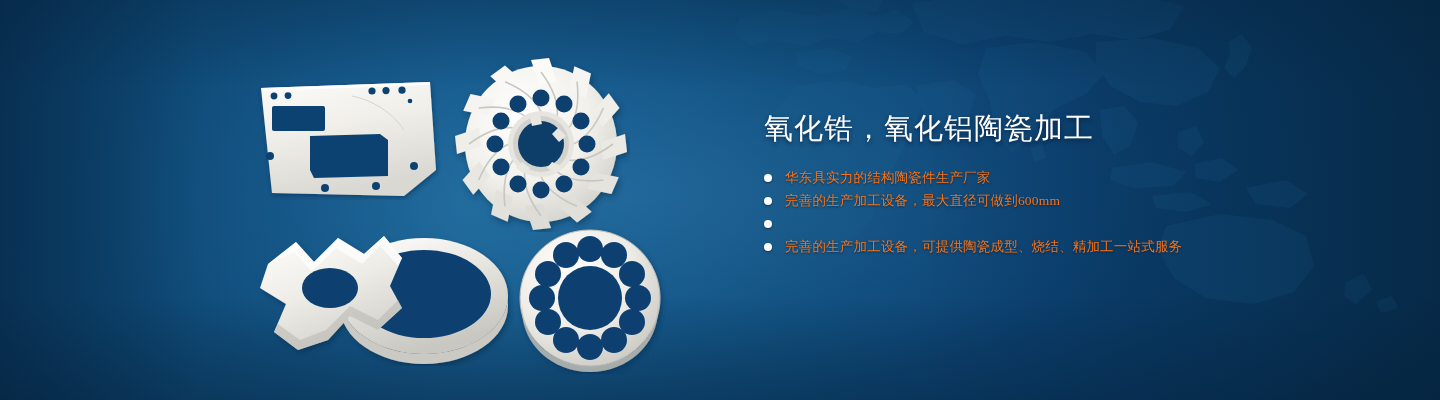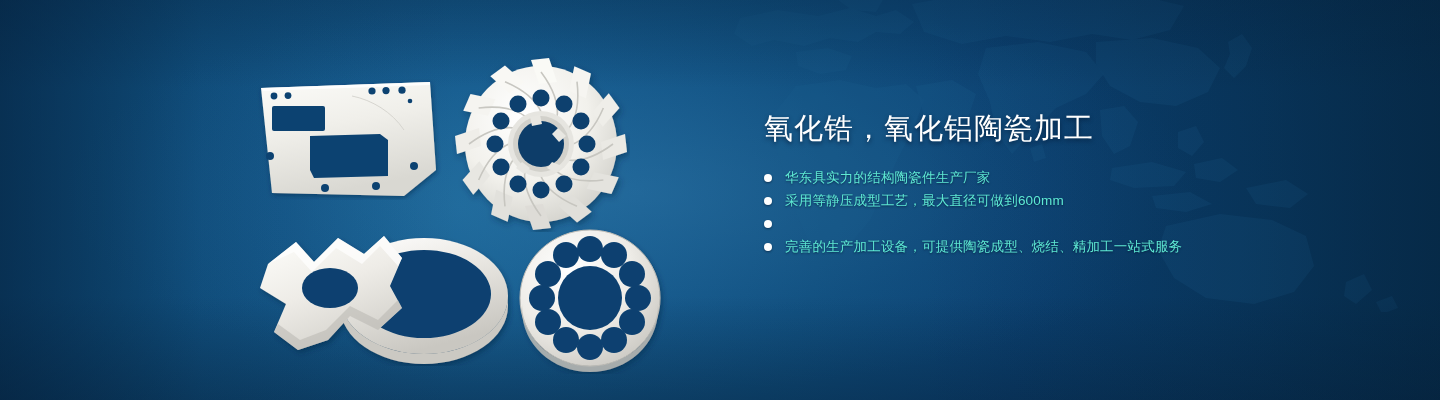--- a/index.html
+++ b/index.html
@@ -67,20 +67,21 @@
   .prod-hole-disc { left: 516px; top: 226px; width: 152px; height: 148px; }
 
   .prod svg { display: block; width: 100%; height: 100%; }
 
   
   .copy {
     position: absolute;
     left: 764px;
     top: 110px;
     width: 620px;
+    font-family: Liberation Serif, serif;
   }
   .headline {
     margin: 0;
     color: #ffffff;
     font-size: 29px;
     font-weight: normal;
     letter-spacing: 1px;
     line-height: 36px;
     text-shadow: 0 2px 4px rgba(0,20,44,0.65);
     white-space: nowrap;
@@ -99,21 +100,21 @@
   .bullet-dot {
     width: 8px;
     height: 8px;
     border-radius: 50%;
     background: #ffffff;
     flex: 0 0 auto;
     margin-right: 13px;
     box-shadow: 0 1px 2px rgba(0,16,36,0.5);
   }
   .bullet-text {
-    color: #5eead4;
+    color: #f97316;
     font-size: 13.5px;
     line-height: 15px;
     letter-spacing: 0.2px;
     white-space: nowrap;
     text-shadow: 0 1px 2px rgba(0,18,40,0.6);
   }
 </style>
 </head>
 <body>
 
@@ -398,21 +399,21 @@
   <div class="copy">
     <h1 class="headline">氧化锆，氧化铝陶瓷加工</h1>
 
     <ul class="bullets">
       <li class="bullet">
         <span class="bullet-dot"></span>
         <span class="bullet-text">华东具实力的结构陶瓷件生产厂家</span>
       </li>
       <li class="bullet">
         <span class="bullet-dot"></span>
-        <span class="bullet-text">采用等静压成型工艺，最大直径可做到600mm</span>
+        <span class="bullet-text">完善的生产加工设备，最大直径可做到600mm</span>
       </li>
       <li class="bullet">
         <span class="bullet-dot"></span>
       </li>
       <li class="bullet">
         <span class="bullet-dot"></span>
         <span class="bullet-text">完善的生产加工设备，可提供陶瓷成型、烧结、精加工一站式服务</span>
       </li>
     </ul>
   </div>

